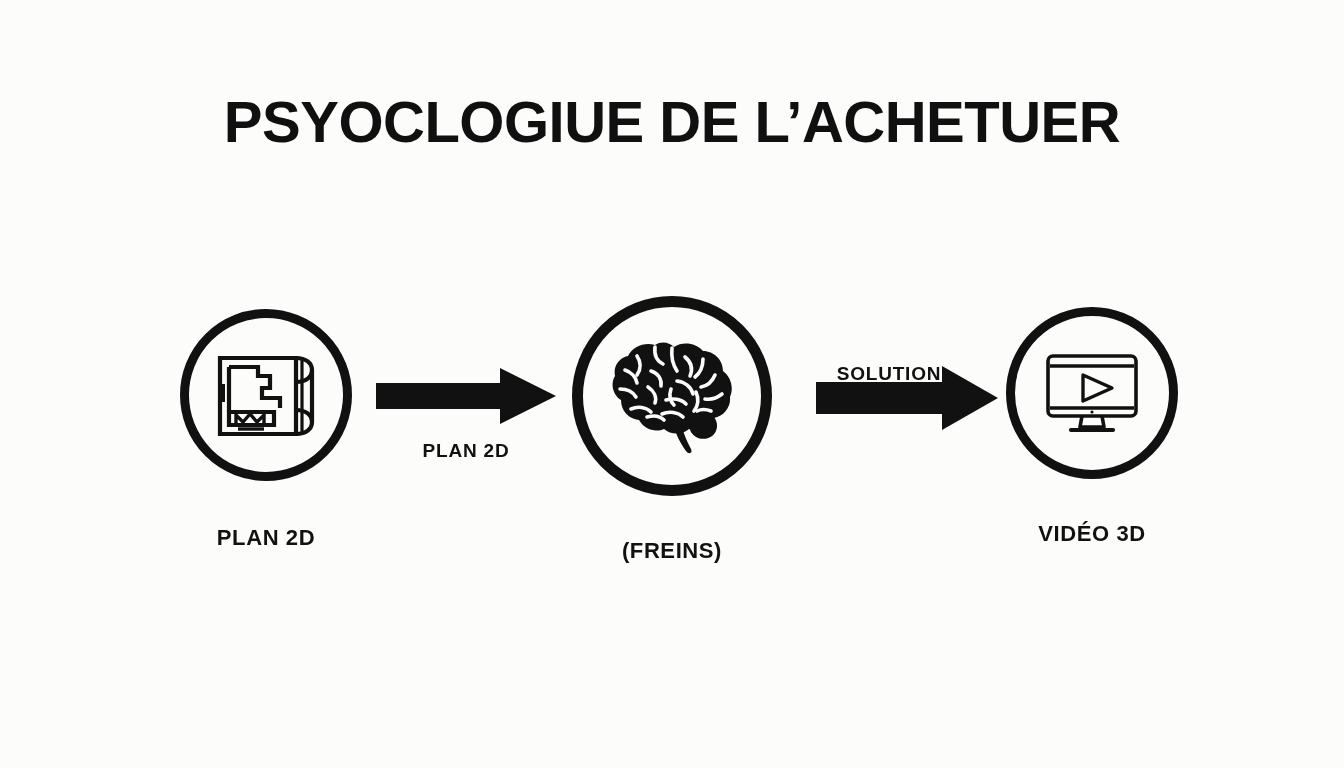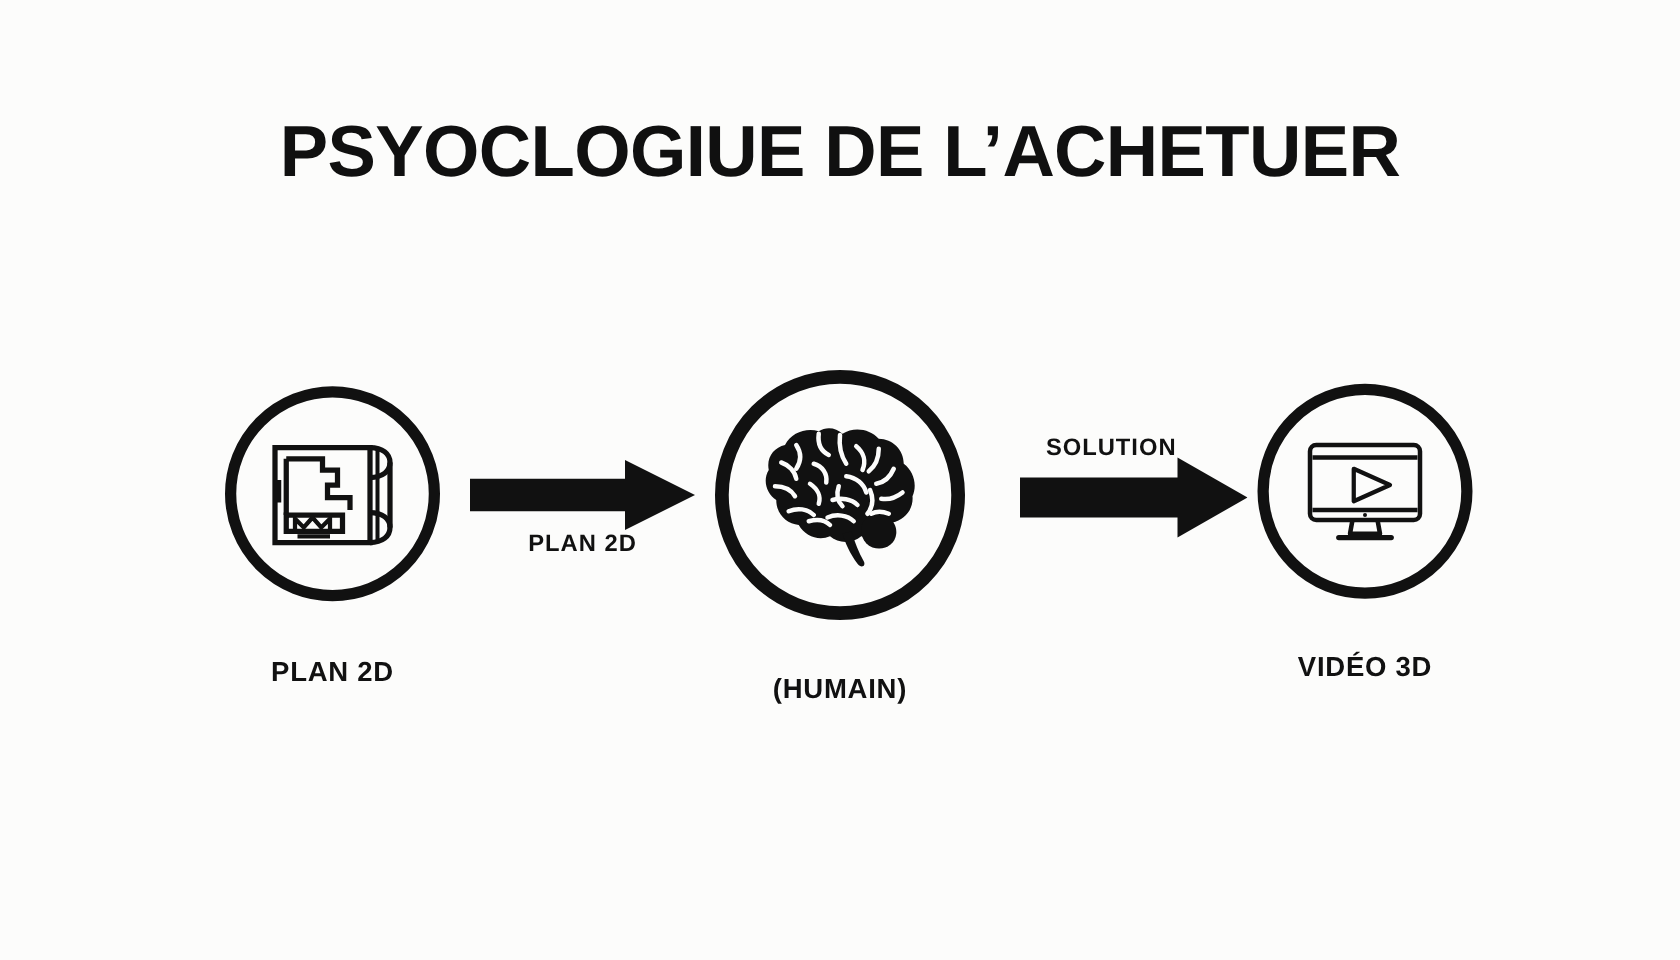--- a/index.html
+++ b/index.html
@@ -121,20 +121,21 @@
   .arrow svg { display: block; }
 
   .arrow-label {
     position: absolute;
     text-align: center;
     font-size: 19px;
     font-weight: 700;
     letter-spacing: 0.8px;
     color: #111111;
     white-space: nowrap;
+    margin-top: 15px;
   }
   .arrow-label-1 {
     left: 375px;
     top: 425px;
     width: 182px;
   }
   .arrow-label-2 {
     left: 798px;
     top: 348px;
     width: 182px;
@@ -226,21 +227,21 @@
           <path d="M55 63 C62 61 70 62 75 67"></path>
           <path d="M51 77 C58 74 67 75 72 80"></path>
           <path d="M36 80 C43 78 49 79 53 83"></path>
           <path d="M60 52 C58 58 59 64 63 68"></path>
           <path d="M85 55 C88 62 87 69 83 74"></path>
         </g>
       </svg>
     </span>
   </div>
   <div class="caption caption-brain">
-    <span class="line2">(HUMAIN)</span>
+    <span class="line2">(FREINS)</span>
   </div>
 
   <div class="arrow arrow-2">
     <svg width="182" height="68" viewBox="0 0 182 68" aria-hidden="true">
       <path d="M0 18 H126 V2 L182 34 L126 66 V50 H0 Z" fill="#111111"></path>
     </svg>
   </div>
   <div class="arrow-label arrow-label-2">SOLUTION</div>
 
   <div class="node node-video">

